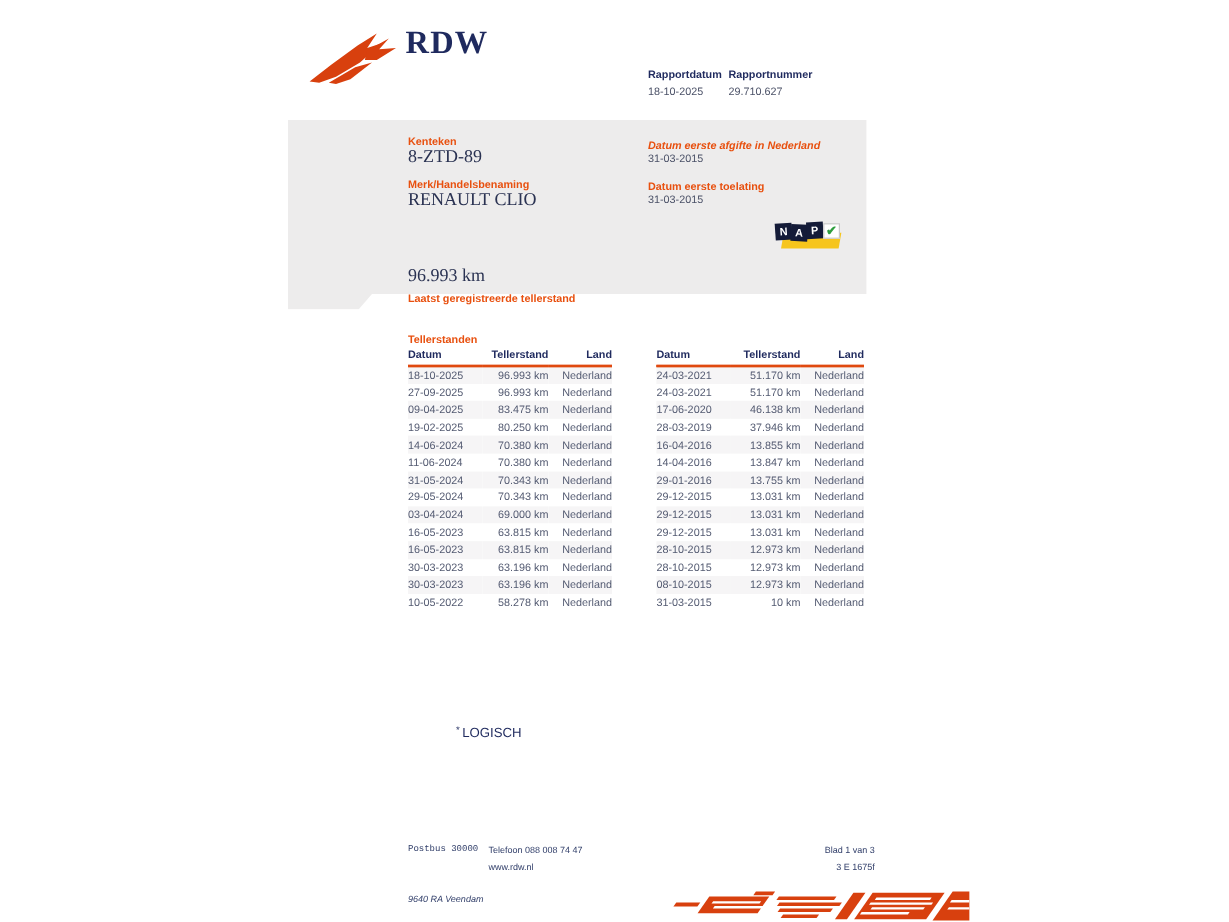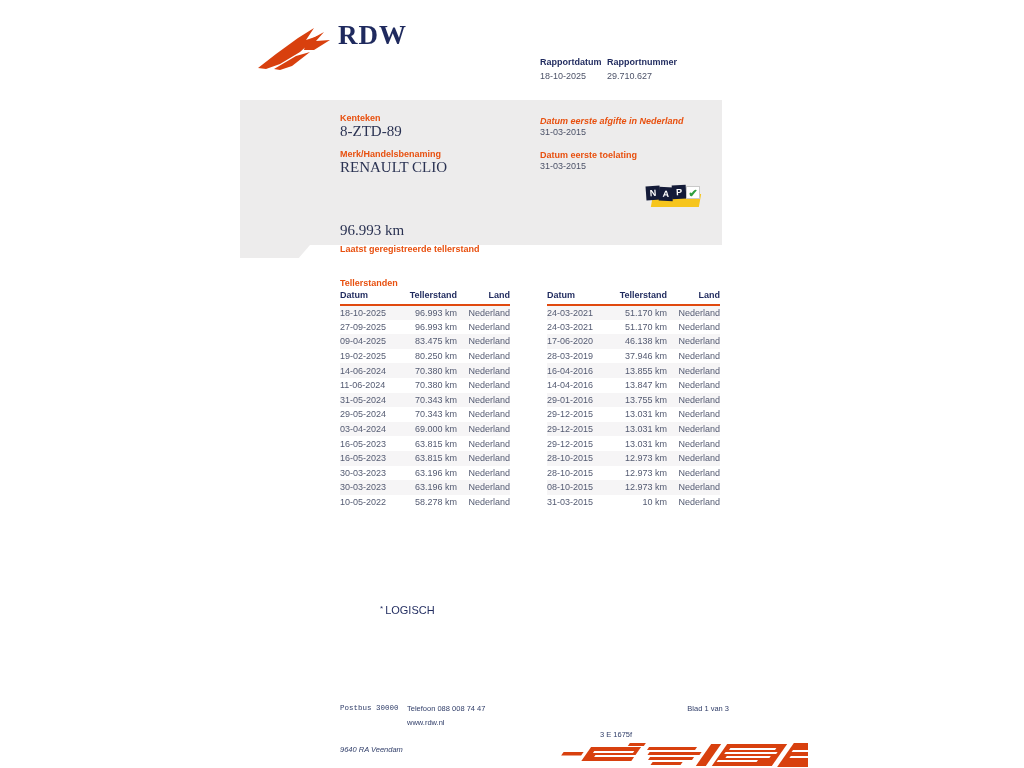--- a/index.html
+++ b/index.html
@@ -64,21 +64,21 @@
               font-weight:400; color:#1f2a5e;margin-left:40px; }
   .fn-marker { font-size:8px; vertical-align:3px; margin-right:2px; }
   .fn-text { position:absolute; left:340px; top:621px; width:392px;
              font-size:9px; color:#e8621f; line-height:14px; }
 
   
   .ft { position:absolute; font-size:7.5px; color:#33406b; }
   .ft-a1 { left:340px; top:704px;font-family:Liberation Mono, monospace; } .ft-a2 { left:340px; top:745px;font-style:italic; }
   .ft-p  { left:407px; top:704px; } .ft-w  { left:407px; top:718px; }
   .ft-blad { left:600px; top:704px; width:129px; text-align:right; }
-  .ft-code { left:600px; top:718px; width:129px; text-align:left;margin-top:12px; }
+  .ft-code { left:600px; top:718px; width:129px; text-align:right; }
 
   
   .deco { position:absolute; left:552px; top:740px; width:256px; height:28px; overflow:hidden; }
 </style>
 </head>
 <body>
 
 <div class="page">
 
   <svg class="bird-logo" viewBox="0 0 76 46" xmlns="http://www.w3.org/2000/svg">

